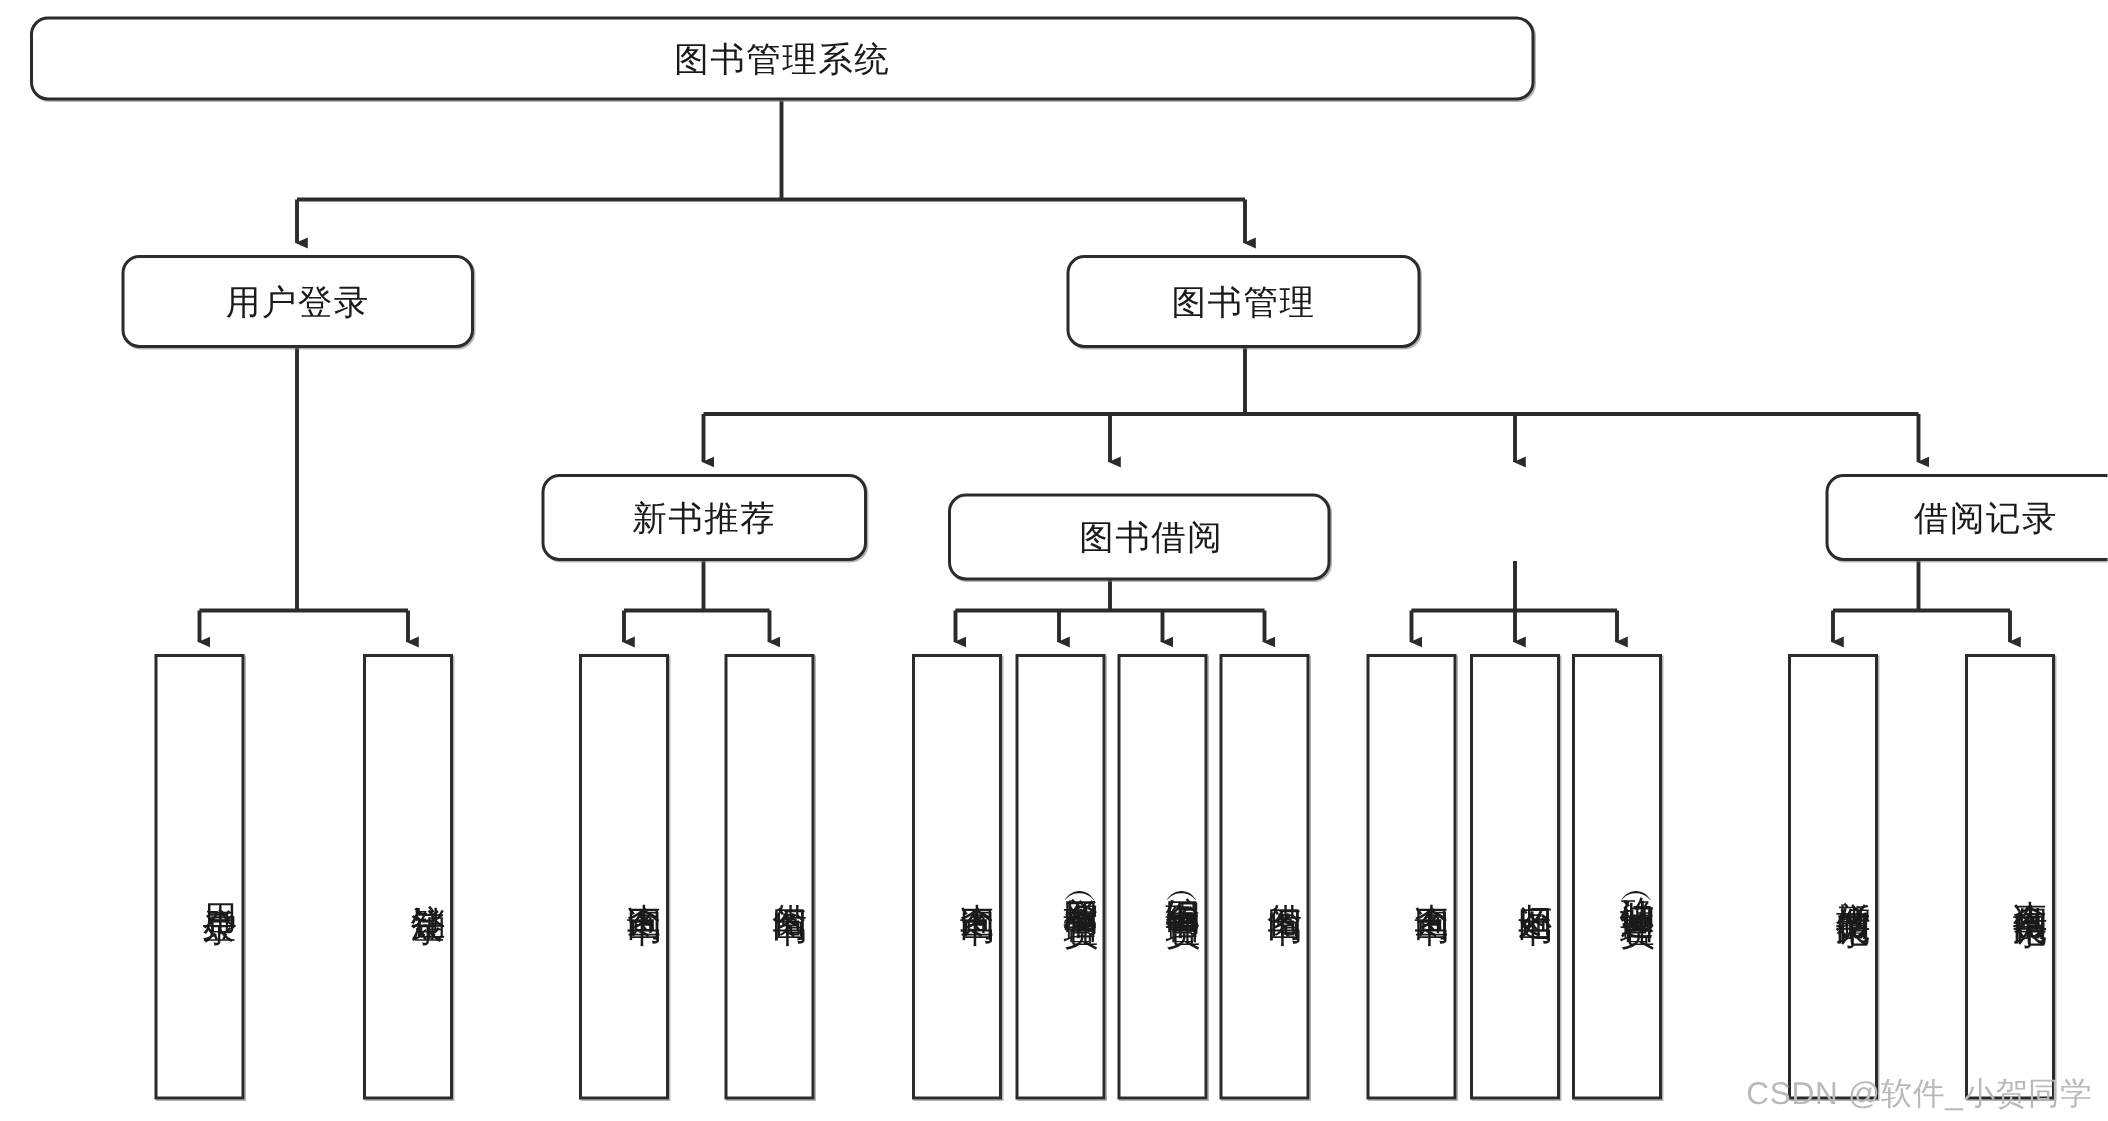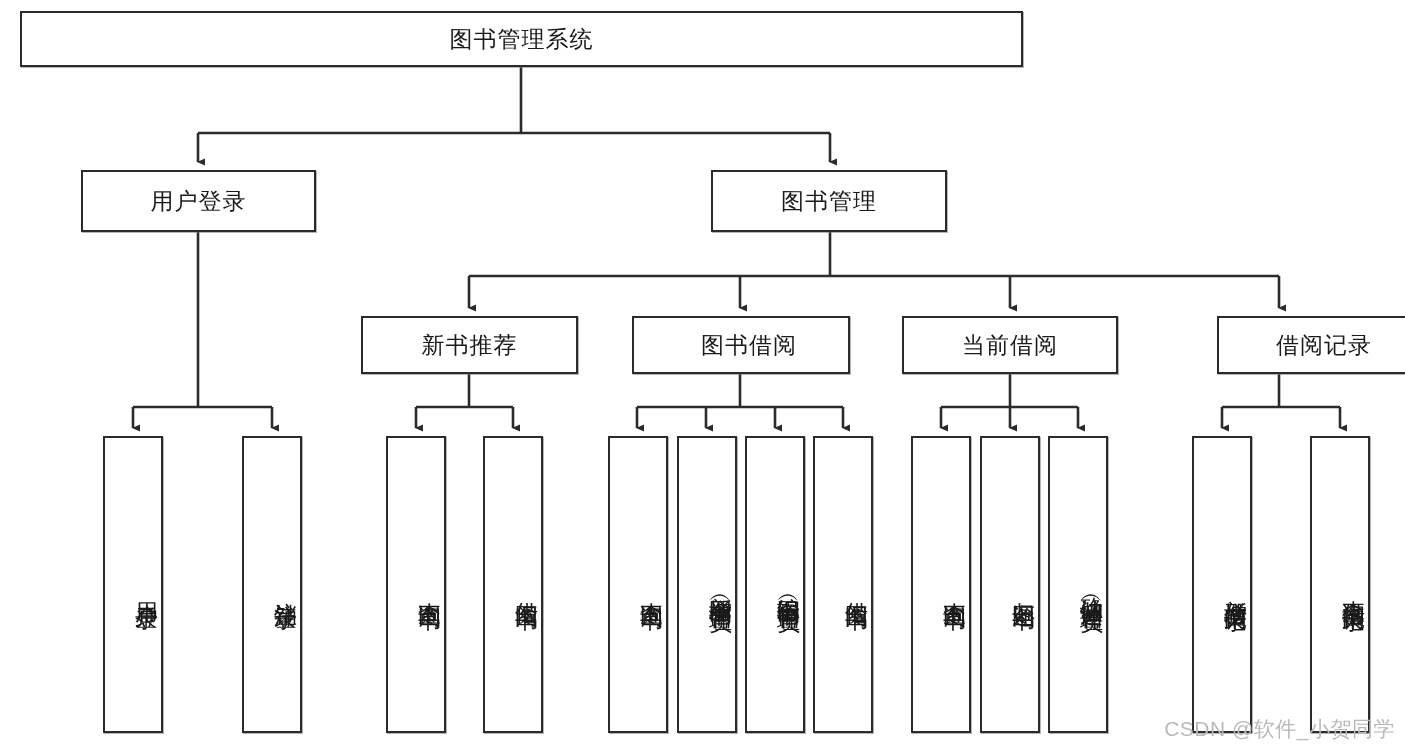--- a/index.html
+++ b/index.html
@@ -29,20 +29,21 @@
     display: flex;
     align-items: center;
     justify-content: center;
     color: #1a1a1a;
     box-shadow: 1px 1px 0 rgba(120,120,120,0.55);
   }
   .node.horiz {
     font-size: 23px;
     letter-spacing: 1px;
     white-space: nowrap;
+    border-radius: 12px;
   }
   .node.root { font-size: 23px; }
   .node.leaf {
     writing-mode: vertical-rl;
     text-orientation: upright;
     font-size: 23px;
     line-height: 1.22;
     letter-spacing: 2px;
     align-items: flex-start;
     justify-content: center;
@@ -127,25 +128,22 @@
   <div class="node horiz" style="left:81px; top:170px; width:235px; height:62px;">
     <span>用户登录</span>
   </div>
   <div class="node horiz" style="left:361px; top:316px; width:217px; height:58px;">
     <span>新书推荐</span>
   </div>
 
   <div class="node horiz" style="left:711px; top:170px; width:236px; height:62px;">
     <span>图书管理</span>
   </div>
-  <div class="node horiz" style="left:632px; top:316px; width:218px; height:58px;padding-left:16px;">
+  <div class="node horiz" style="left:632px; top:329px; width:255px; height:58px;padding-left:16px;">
     <span>图书借阅</span>
-  </div>
-  <div class="node horiz" style="left:902px; top:316px; width:216px; height:58px;">
-    <span>当前借阅</span>
   </div>
   <div class="node horiz" style="left:1172px; top:316px; width:214px; height:58px;margin-left:45px;">
     <span>借阅记录</span>
   </div>
 
   <div class="node leaf" style="left:103px; top:436px; width:60px; height:297px;">
     <span class="vtext">用户登录</span>
   </div>
   <div class="node leaf" style="left:242px; top:436px; width:60px; height:297px;">
     <span class="vtext">注销登录</span>

